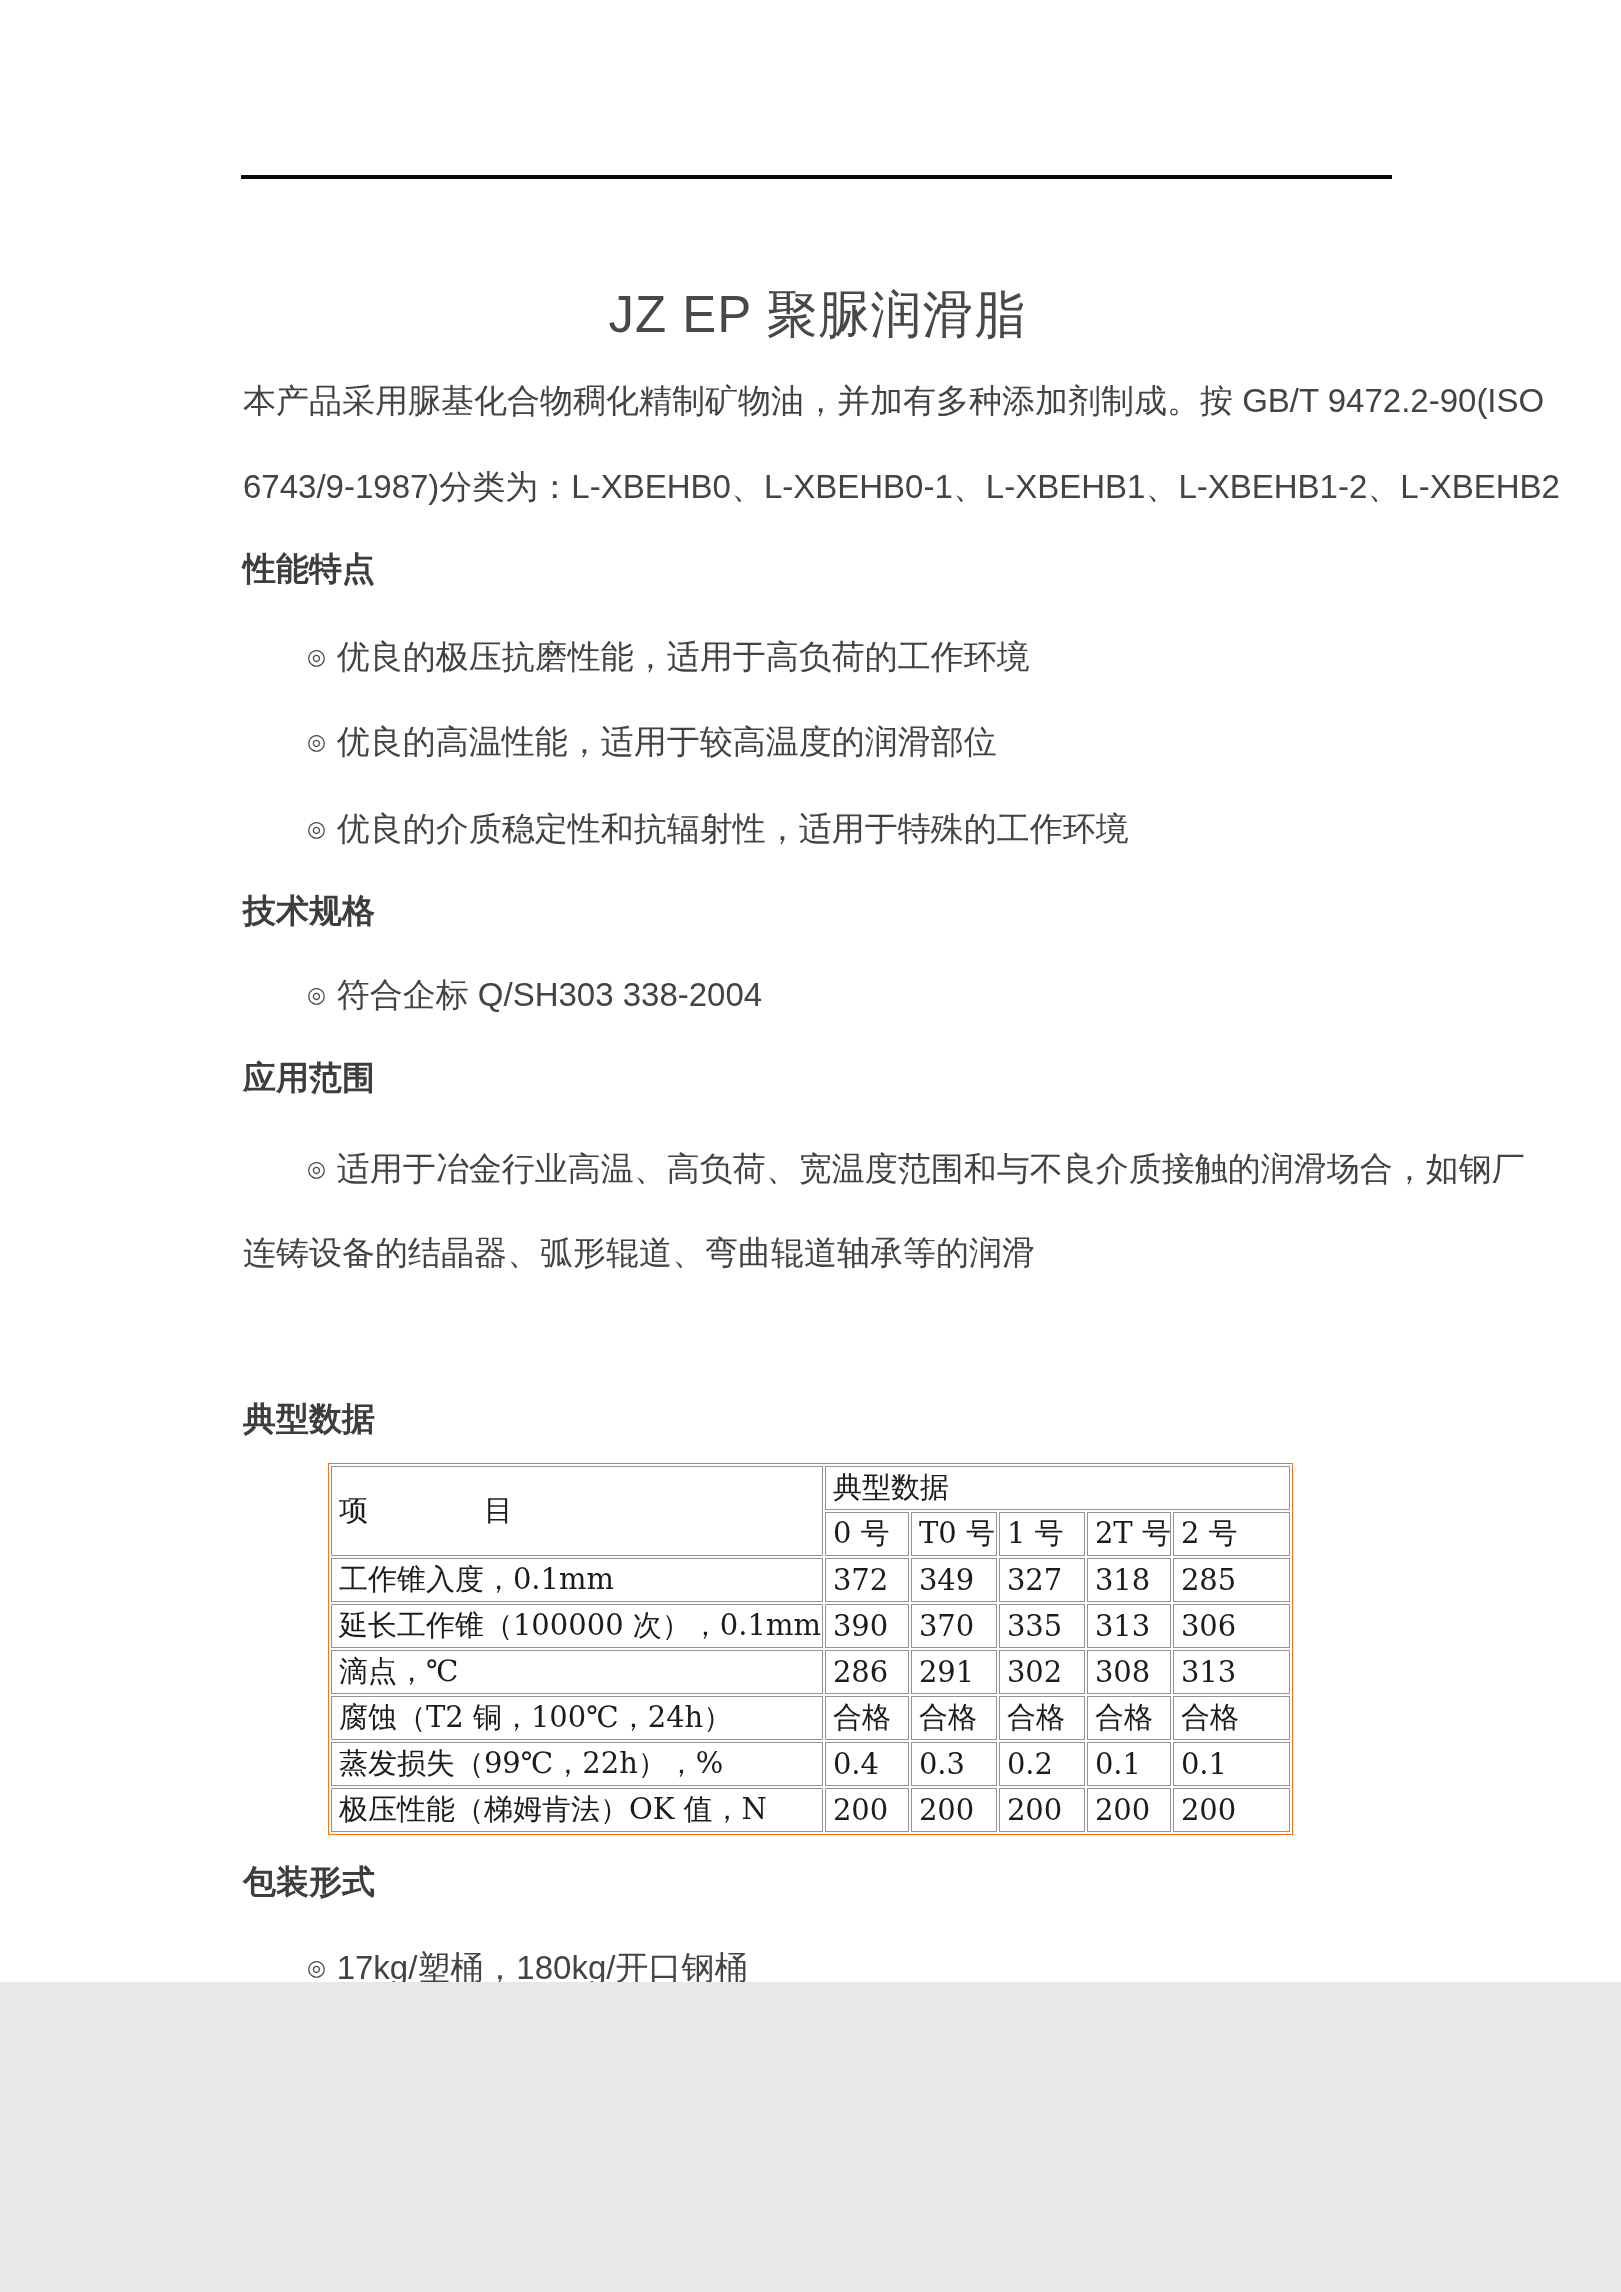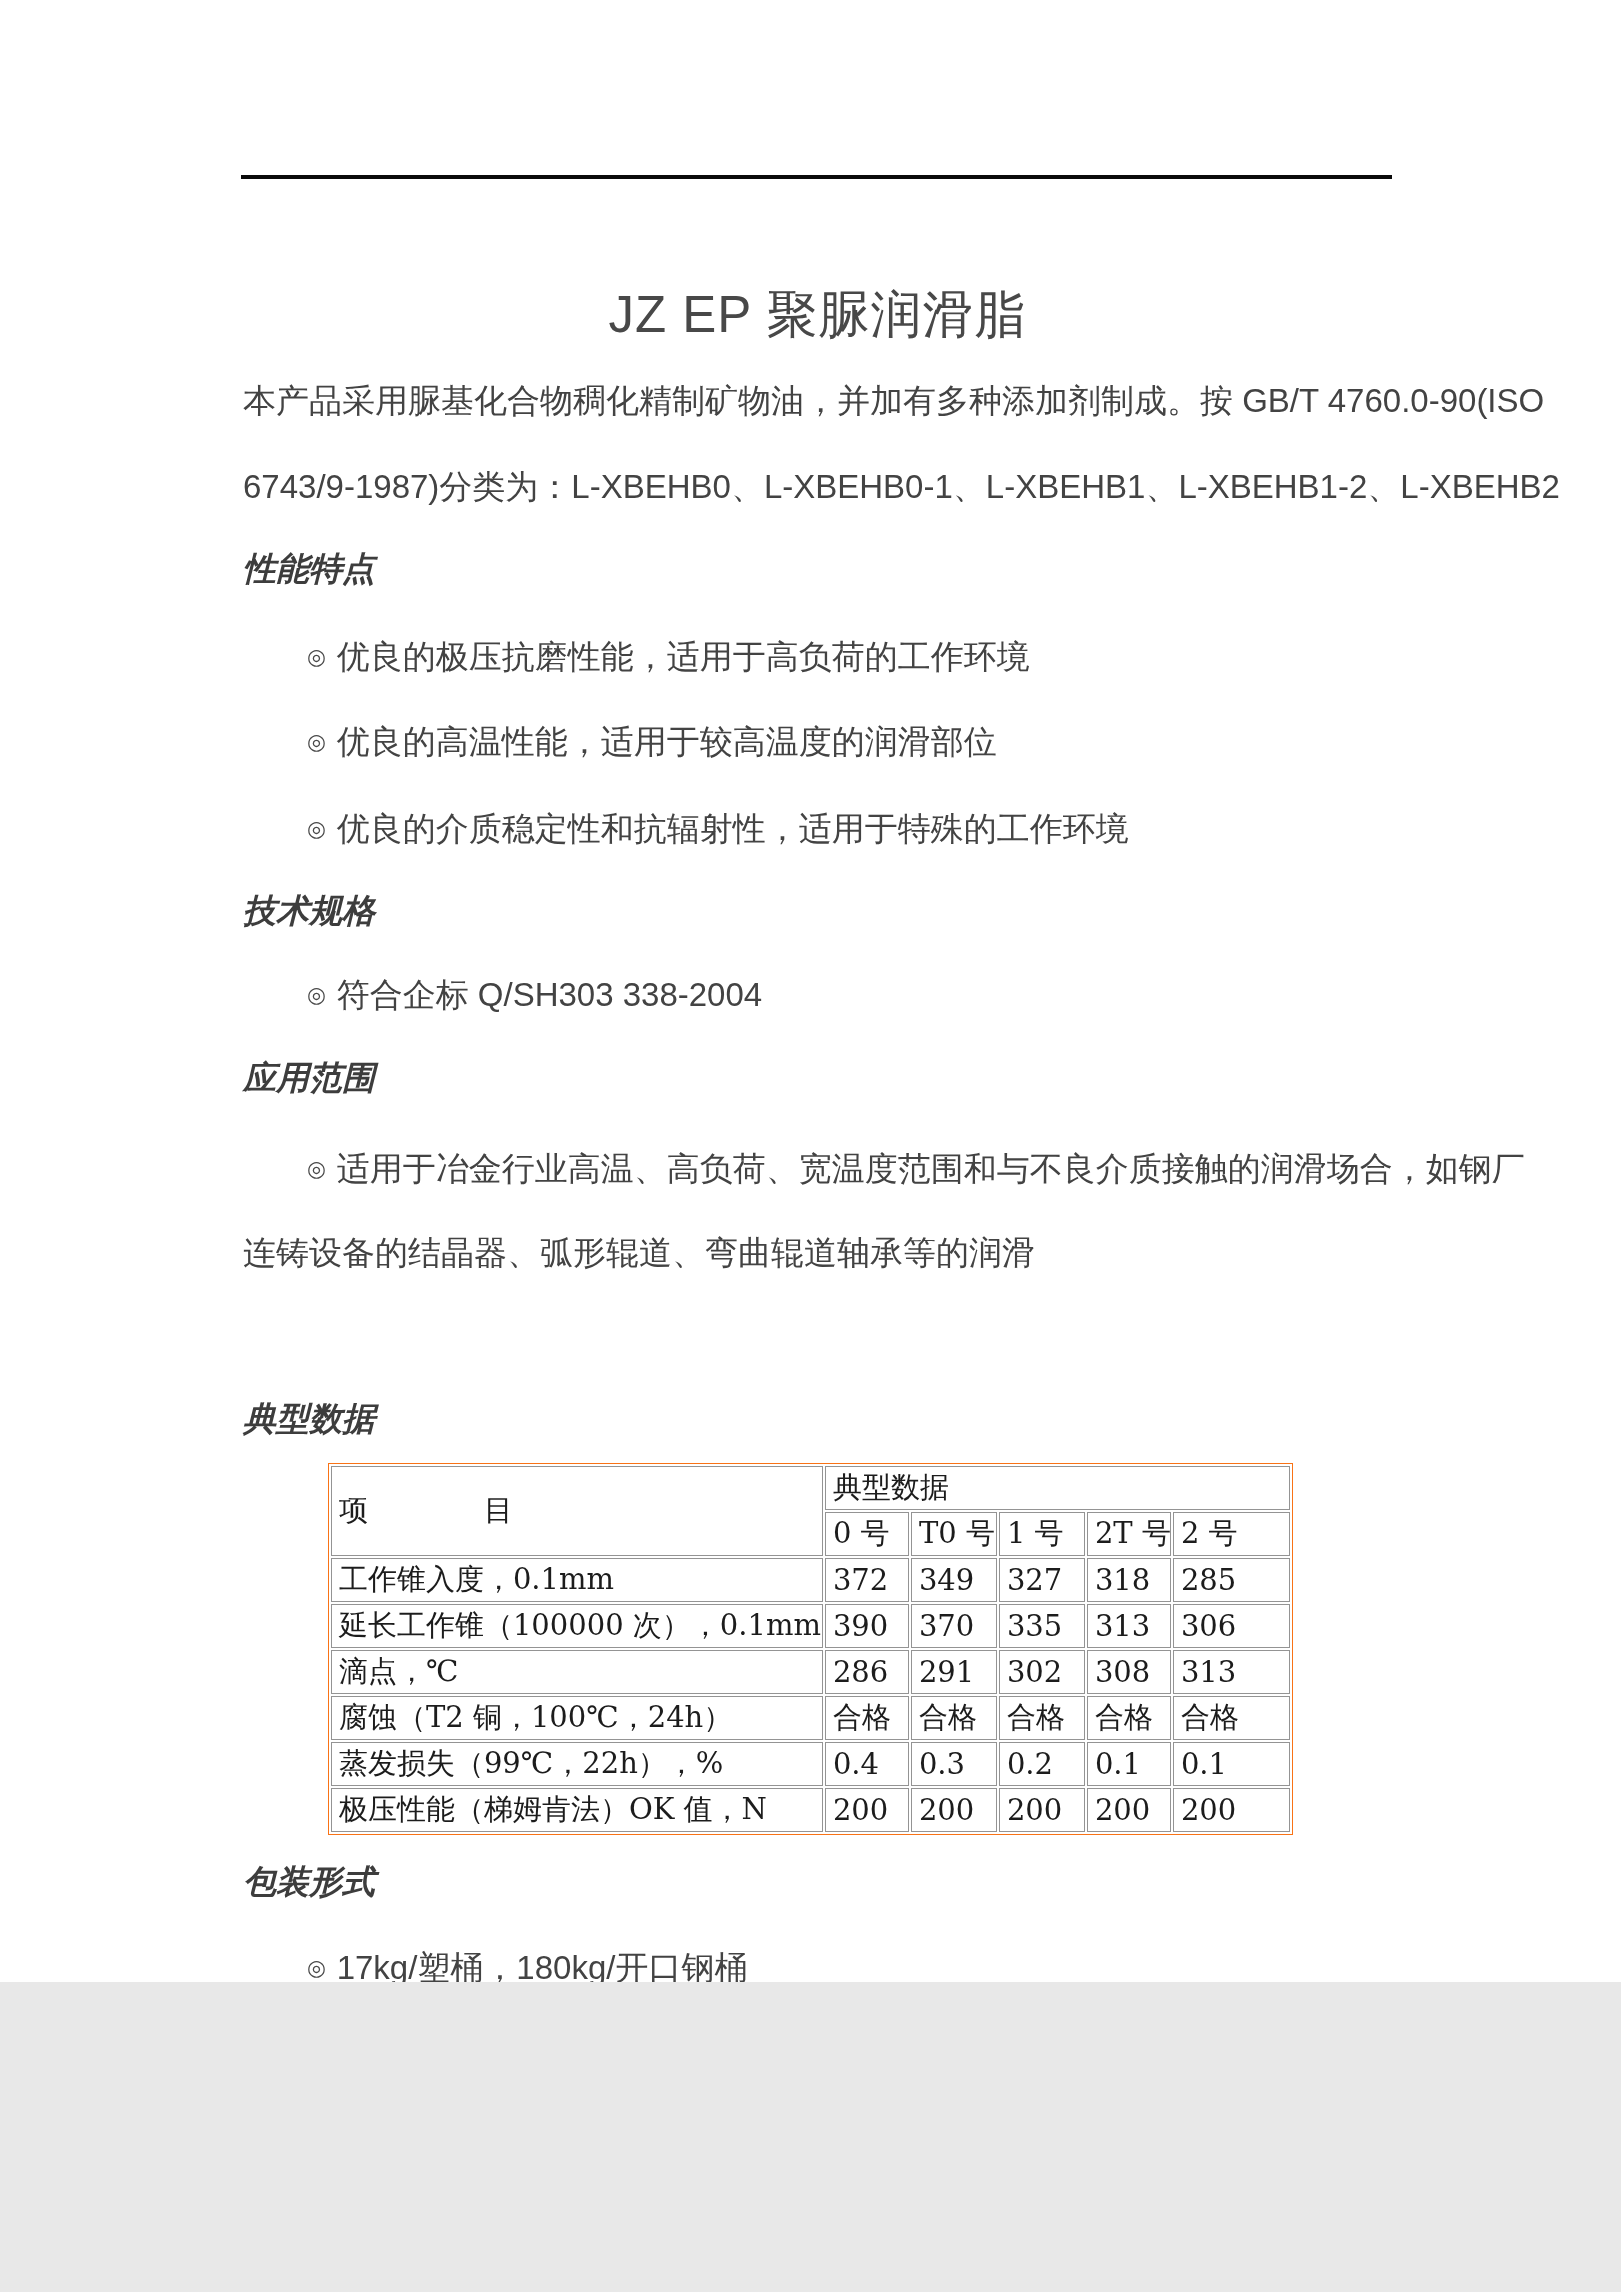--- a/index.html
+++ b/index.html
@@ -29,21 +29,20 @@
     left:243px;width:1176px;
     font-size:33px;line-height:39px;
     color:#434343;
     white-space:nowrap;
   }
   .heading{
     left:243px;width:1149px;
     font-size:33px;line-height:39px;
     font-weight:bold;color:#3d3d3d;
     white-space:nowrap;
-    font-style:italic;
   }
   .bullet{
     left:307px;width:1127px;
     font-size:33px;line-height:39px;
     color:#434343;
     white-space:nowrap;
   }
   .bullet .mark{
     display:inline-block;
     font-size:21.6px;
@@ -79,21 +78,21 @@
 </style>
 </head>
 <body>
 
 <div class="page">
 
   <div class="abs rule"></div>
 
   <h1 class="abs doc-title" style="margin:0;font-weight:400;">JZ EP 聚脲润滑脂</h1>
 
-  <div class="abs body-line" style="top:381px;">本产品采用脲基化合物稠化精制矿物油，并加有多种添加剂制成。按 GB/T 4760.0-90(ISO</div>
+  <div class="abs body-line" style="top:381px;">本产品采用脲基化合物稠化精制矿物油，并加有多种添加剂制成。按 GB/T 9472.2-90(ISO</div>
   <div class="abs body-line" style="top:467px;">6743/9-1987)分类为：L-XBEHB0、L-XBEHB0-1、L-XBEHB1、L-XBEHB1-2、L-XBEHB2</div>
 
   <div class="abs heading" style="top:549px;">性能特点</div>
 
   <div class="abs bullet" style="top:722px;">
     <span class="mark">◎</span><span>优良的高温性能，适用于较高温度的润滑部位</span>
   </div>
   <div class="abs bullet" style="top:637px;">
     <span class="mark">◎</span><span>优良的极压抗磨性能，适用于高负荷的工作环境</span>
   </div>

